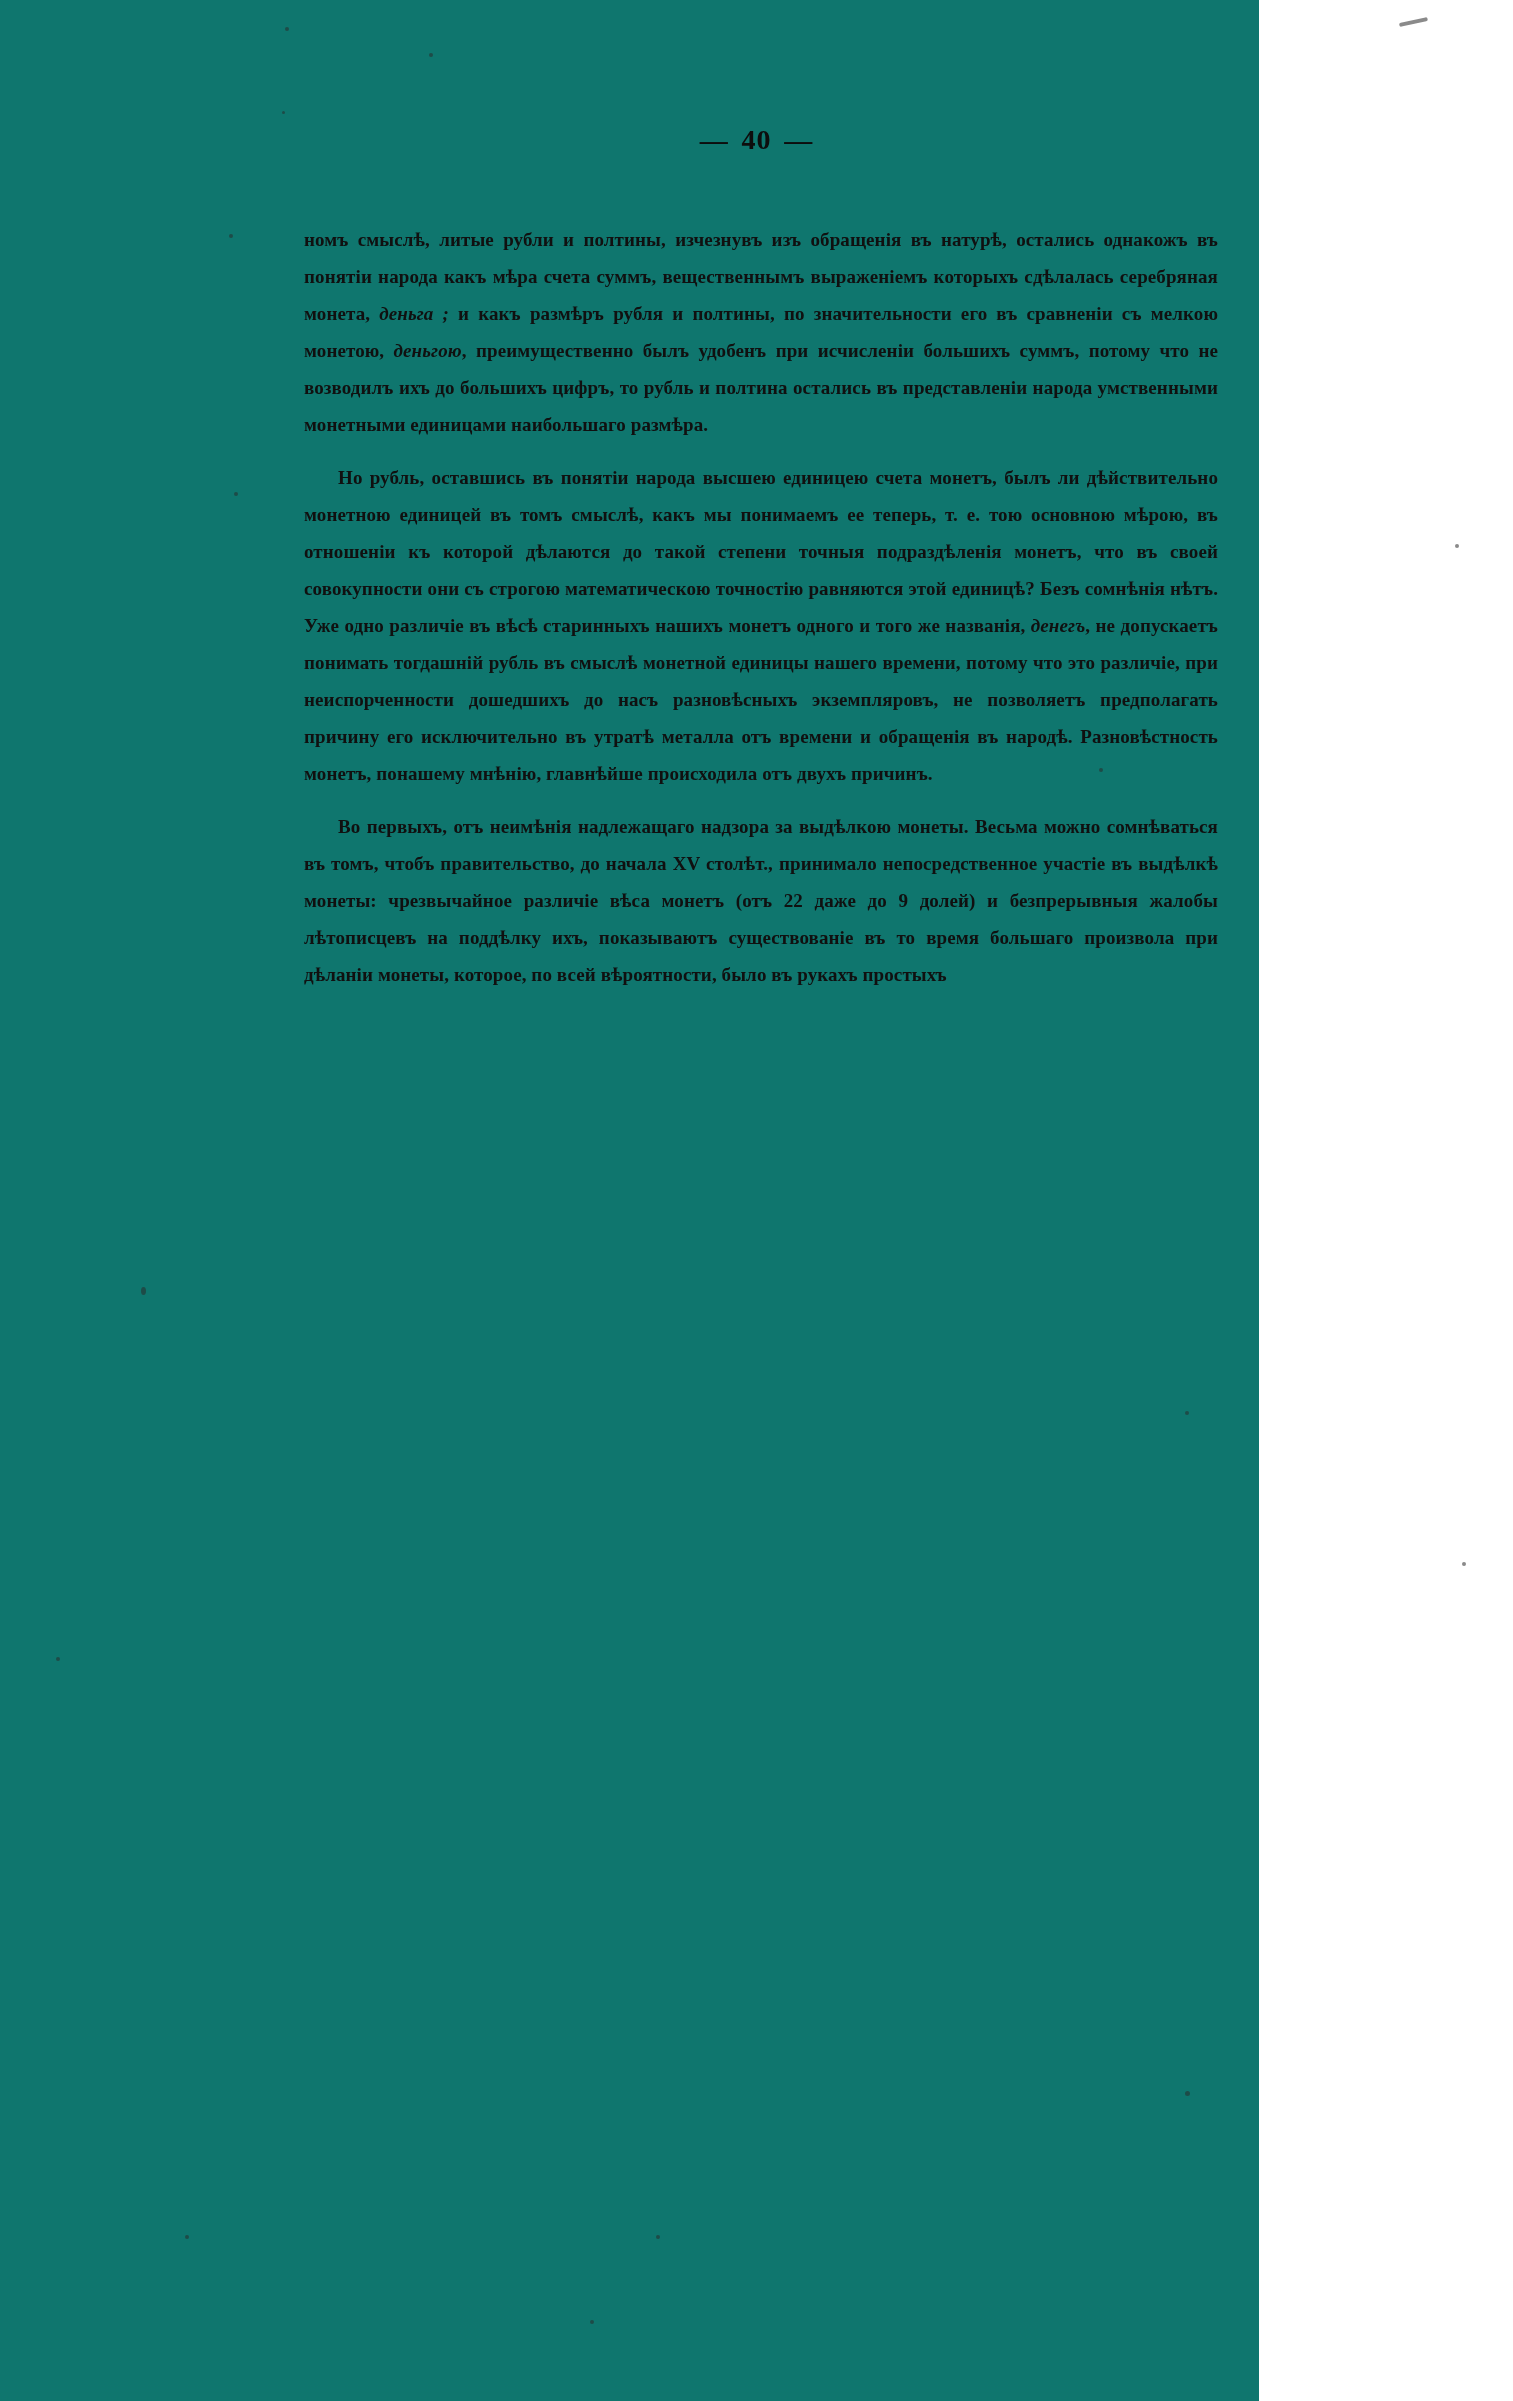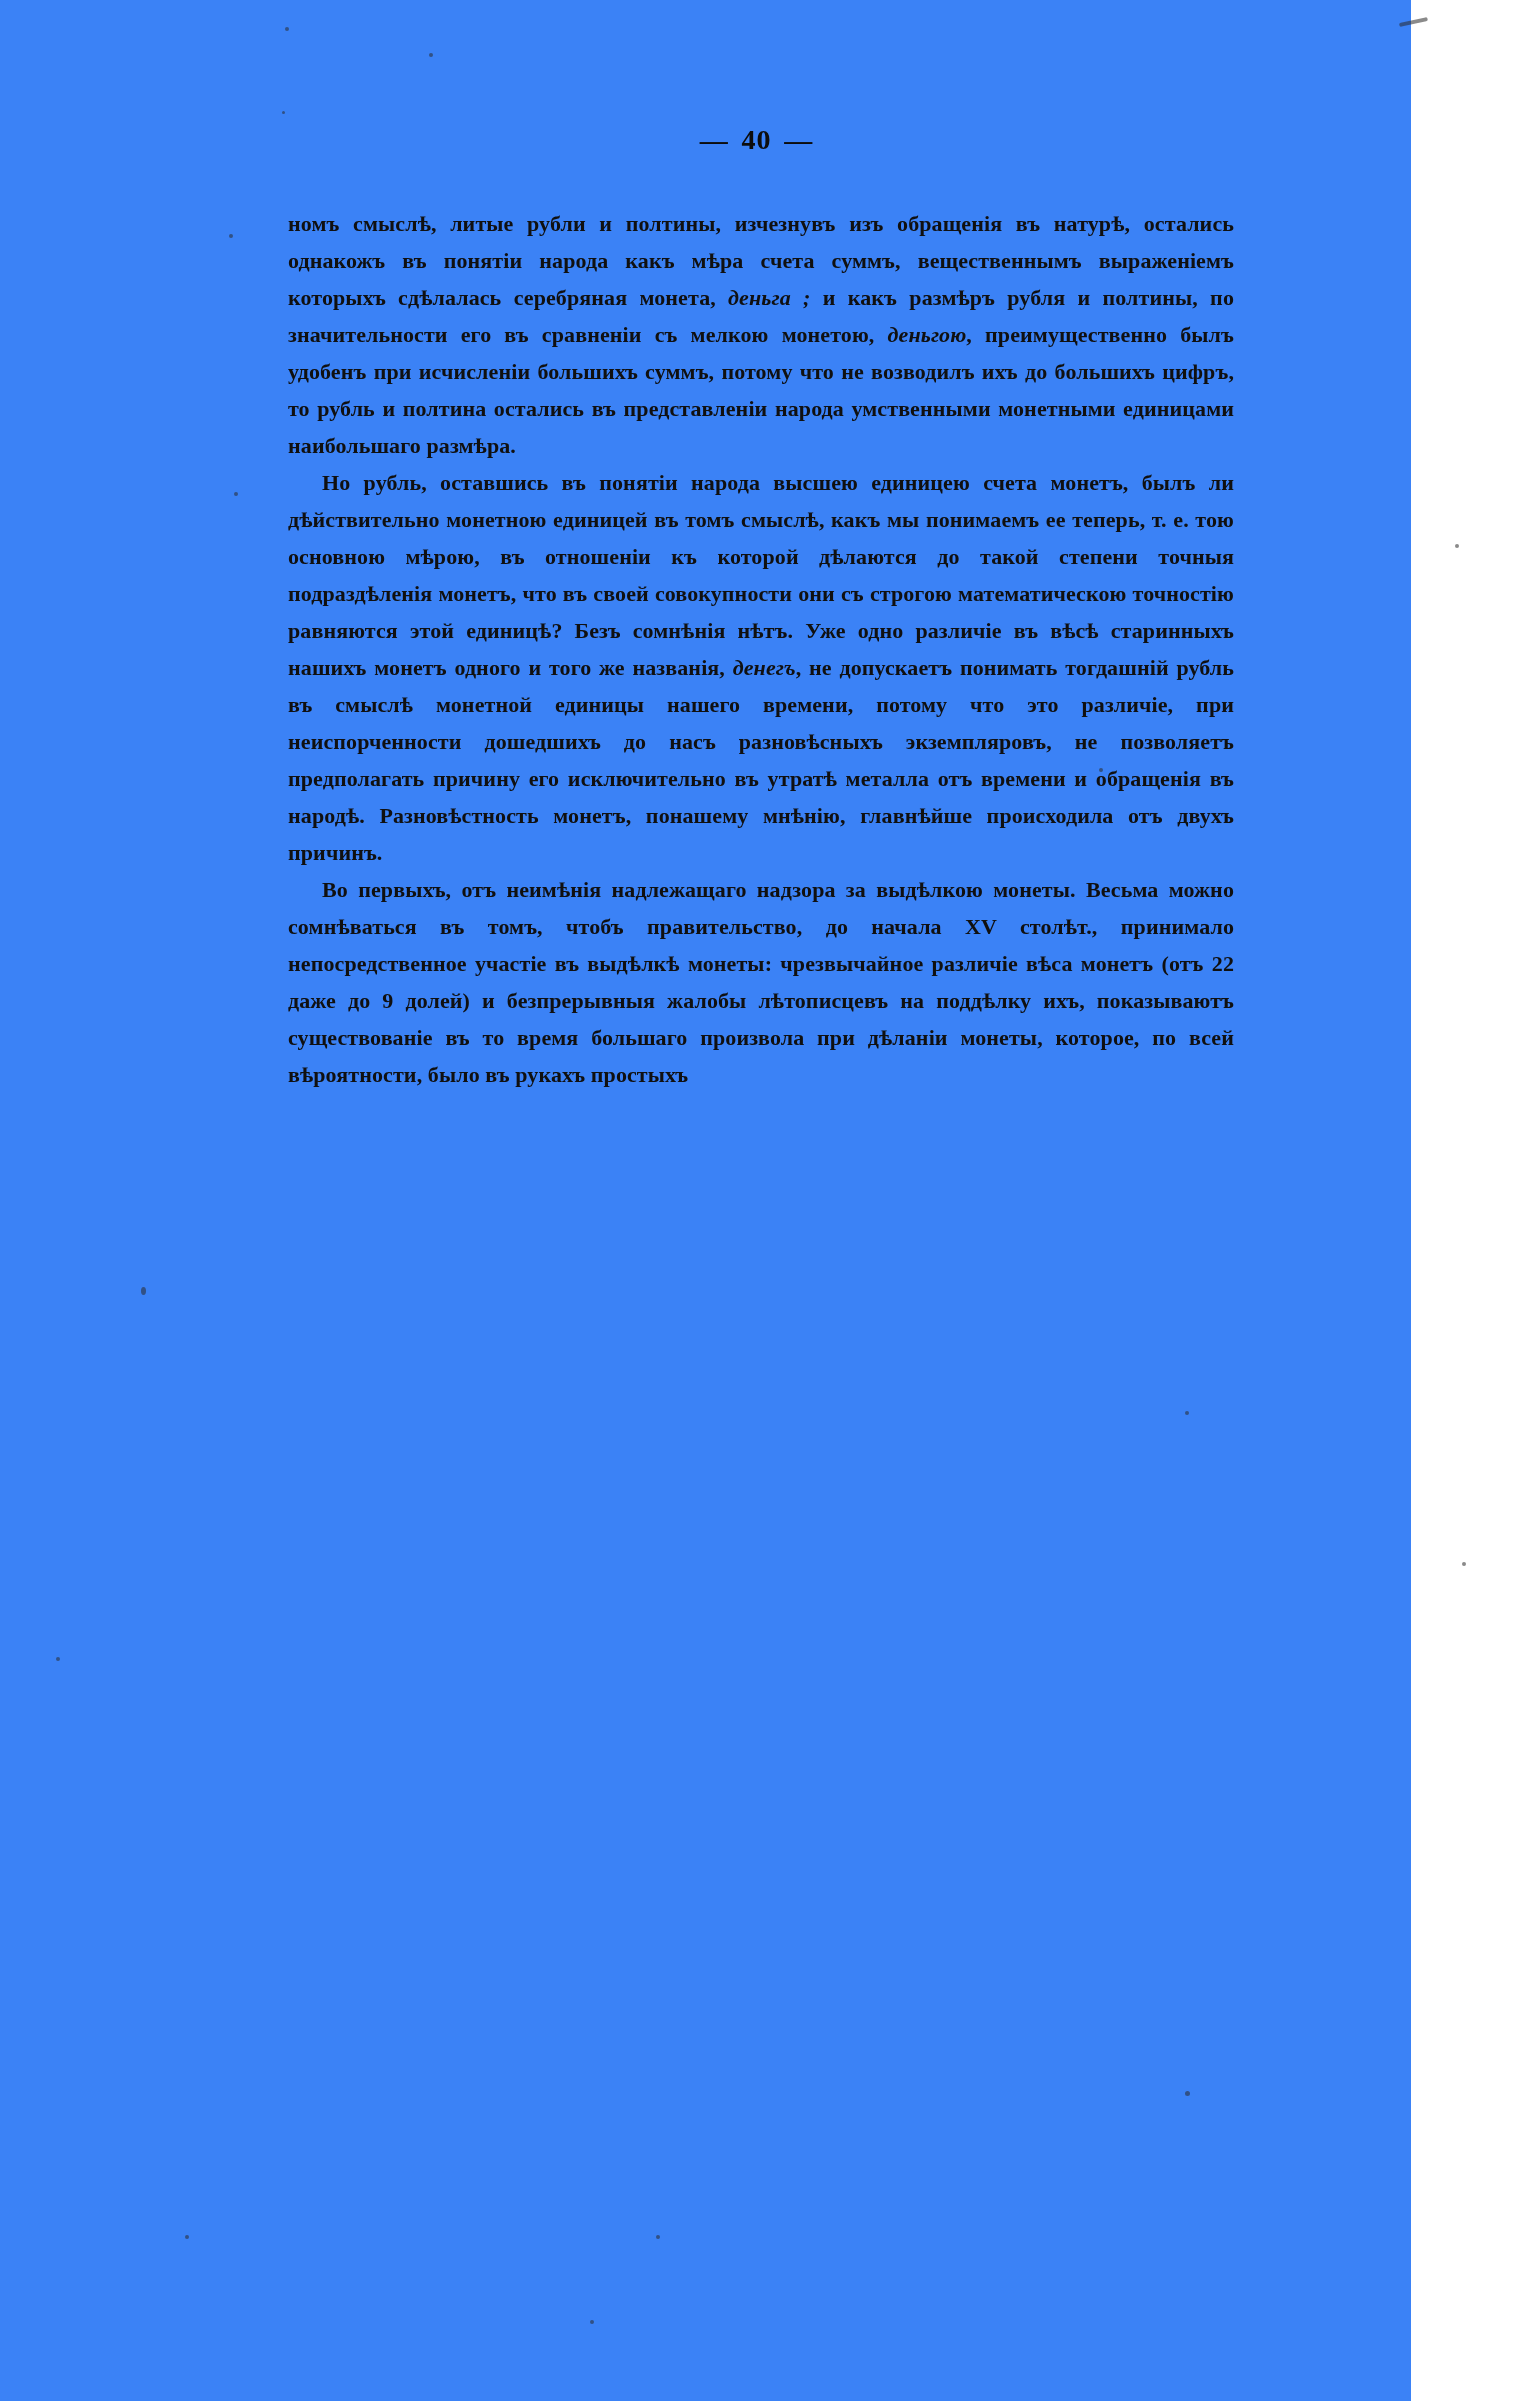--- a/index.html
+++ b/index.html
@@ -11,23 +11,23 @@
     width: 1513px;
     height: 2401px;
     font-family: "Liberation Serif", serif;
     color: #111111;
     position: relative;
     overflow: hidden;
   }
   .page {
     position: absolute;
     top: 0; left: 0;
-    width: 1411px;
+    width: 1259px;
     height: 2401px;
-    background: #3b82f6;
+    background: #0f766e;
   }
   
   .speck {
     position: absolute;
     background: #2a2a2a;
     border-radius: 50%;
     opacity: 0.55;
   }
   .page-number {
     position: absolute;
@@ -45,22 +45,22 @@
     font-weight: bold;
     padding: 0 12.7px;
   }
   .body-text {
     position: absolute;
     top: 205px;
     left: 288px;
     width: 946px;
   }
   p.para {
-    margin: 0;
-    font-size: 22px;
+    margin: 16px;
+    font-size: 19px;
     line-height: 37px;
     font-weight: bold;
     text-align: justify;
     text-justify: inter-word;
     color: #101010;
     font-family: "Liberation Serif", serif;
     letter-spacing: 0.1px;
   }
   p.para + p.para {
     margin-top: 0px;

